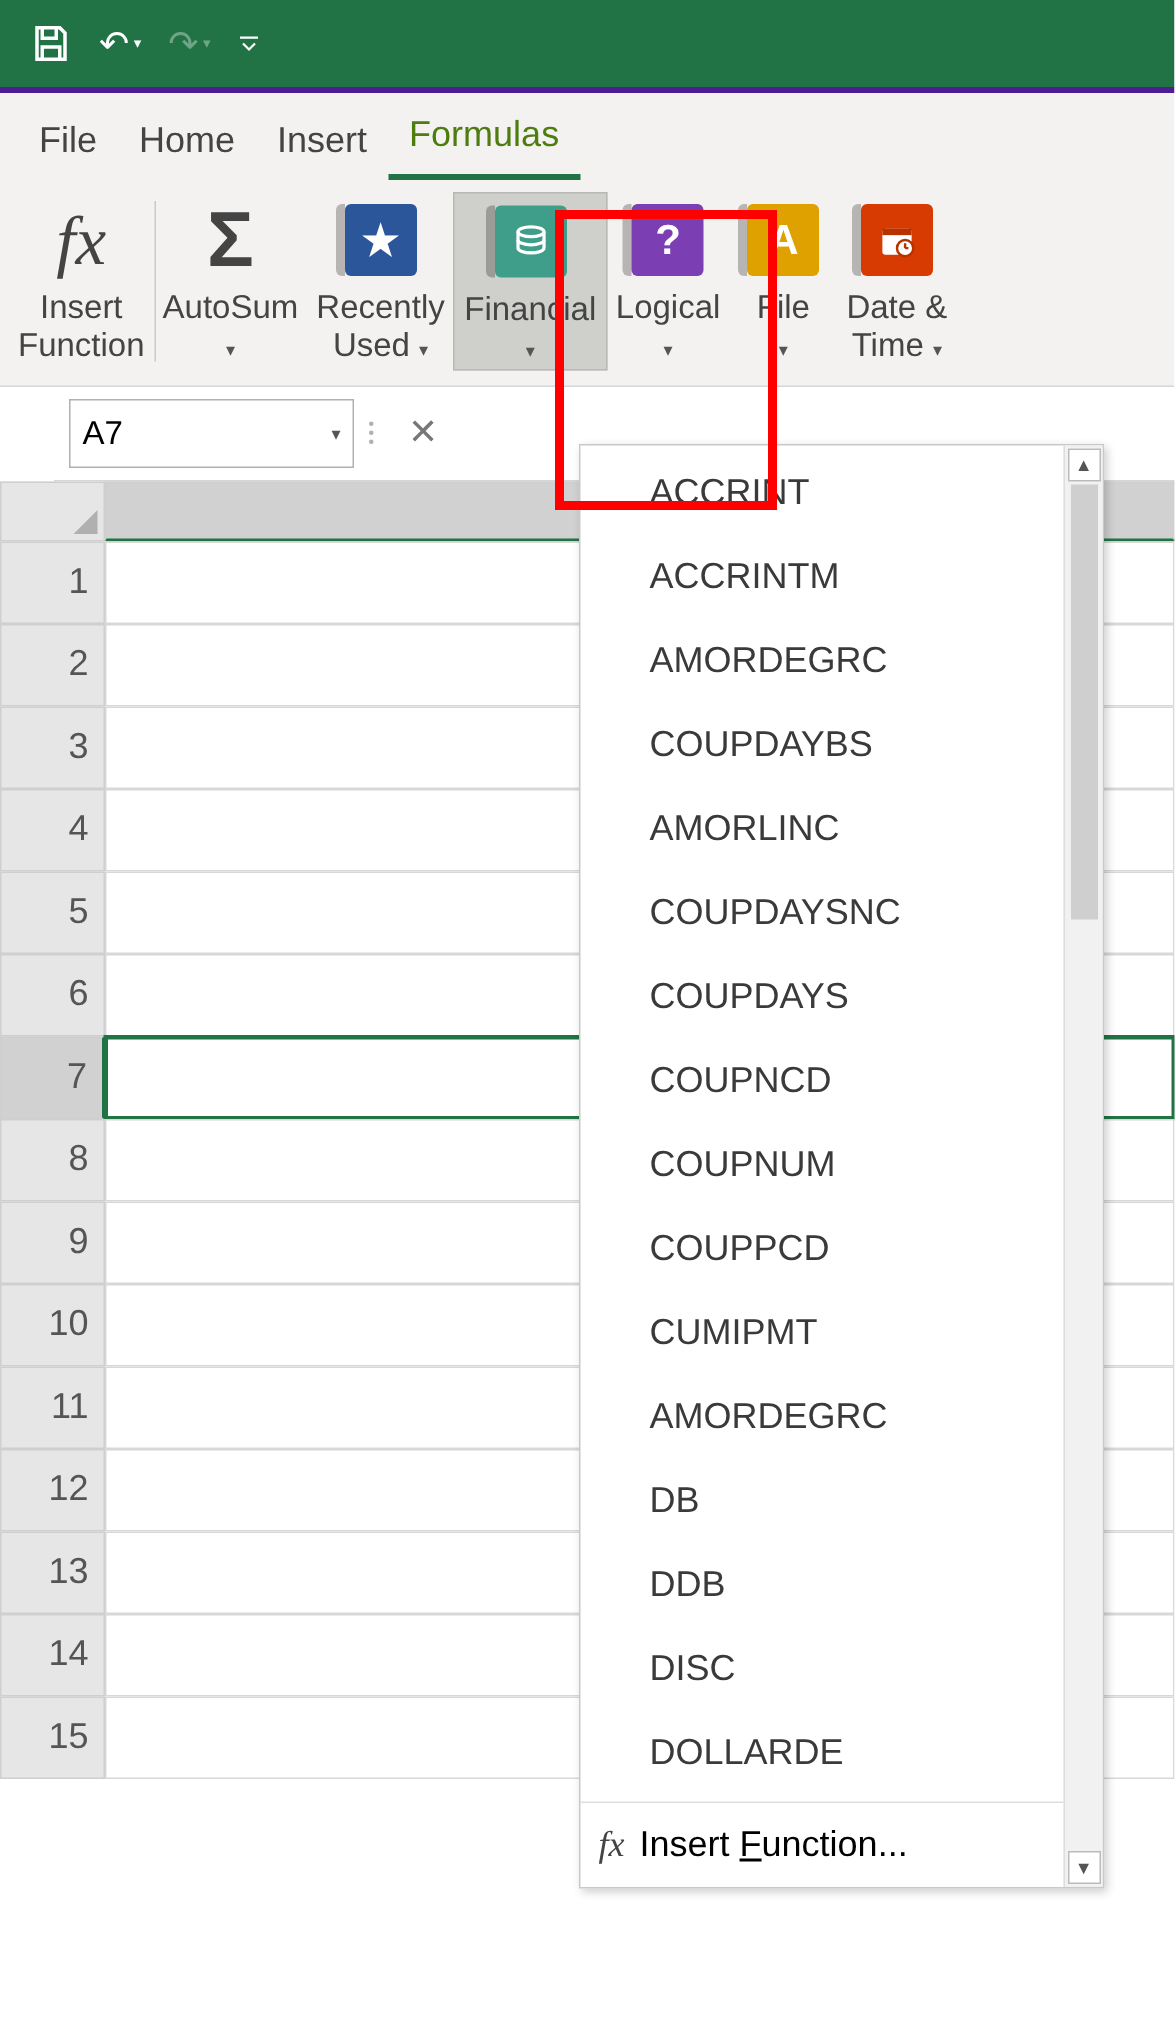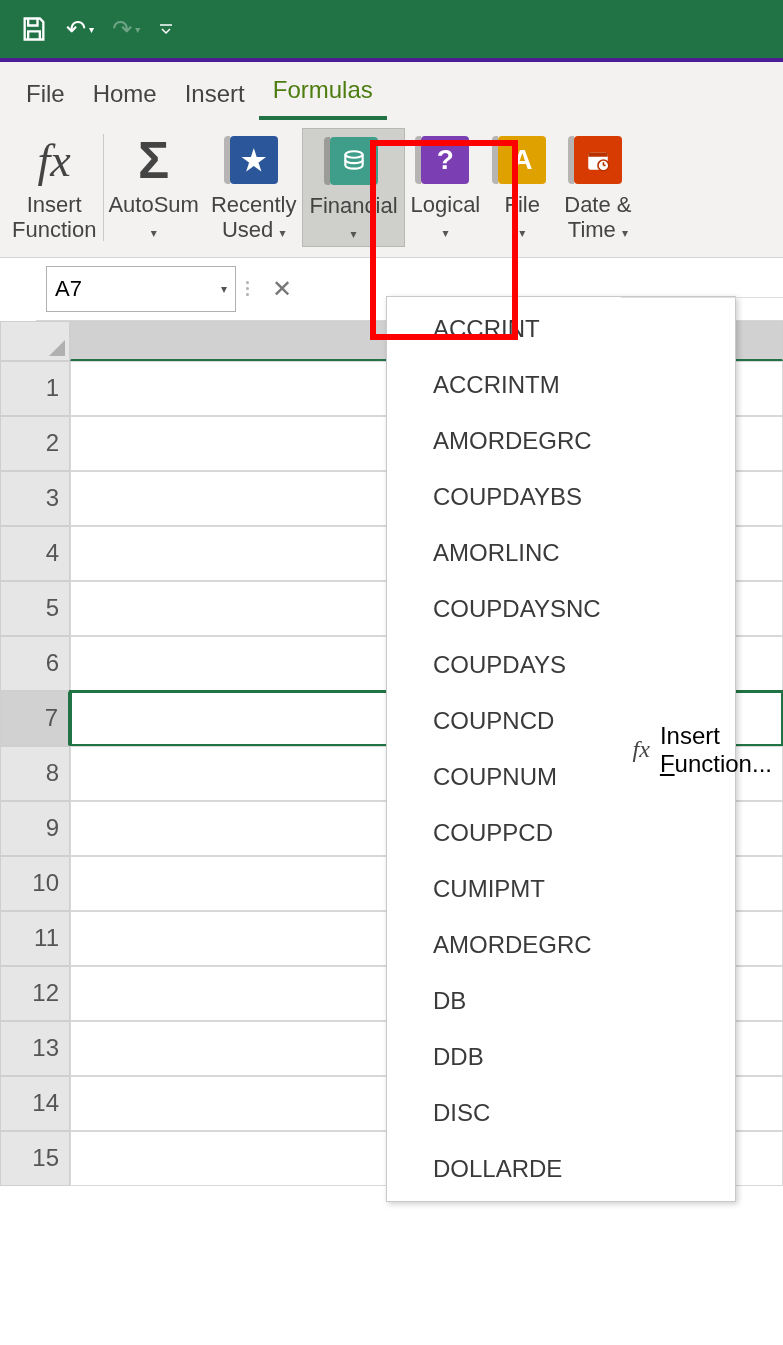--- a/index.html
+++ b/index.html
@@ -243,21 +243,21 @@
         <div class="cell"></div>
       </div>
       <div class="row">
         <div class="rowhdr">15</div>
         <div class="cell"></div>
       </div>
     </div>
 </div>
 
 <div class="dropdown">
-  <div style="flex:1; display:flex; ">
+  <div style="flex:1; display:flex; flex-direction:column;">
     <div class="dd-list" id="dd-list">
         <div class="dd-item">ACCRINT</div>
         <div class="dd-item">ACCRINTM</div>
         <div class="dd-item">AMORDEGRC</div>
         <div class="dd-item">COUPDAYBS</div>
         <div class="dd-item">AMORLINC</div>
         <div class="dd-item">COUPDAYSNC</div>
         <div class="dd-item">COUPDAYS</div>
         <div class="dd-item">COUPNCD</div>
         <div class="dd-item">COUPNUM</div>

